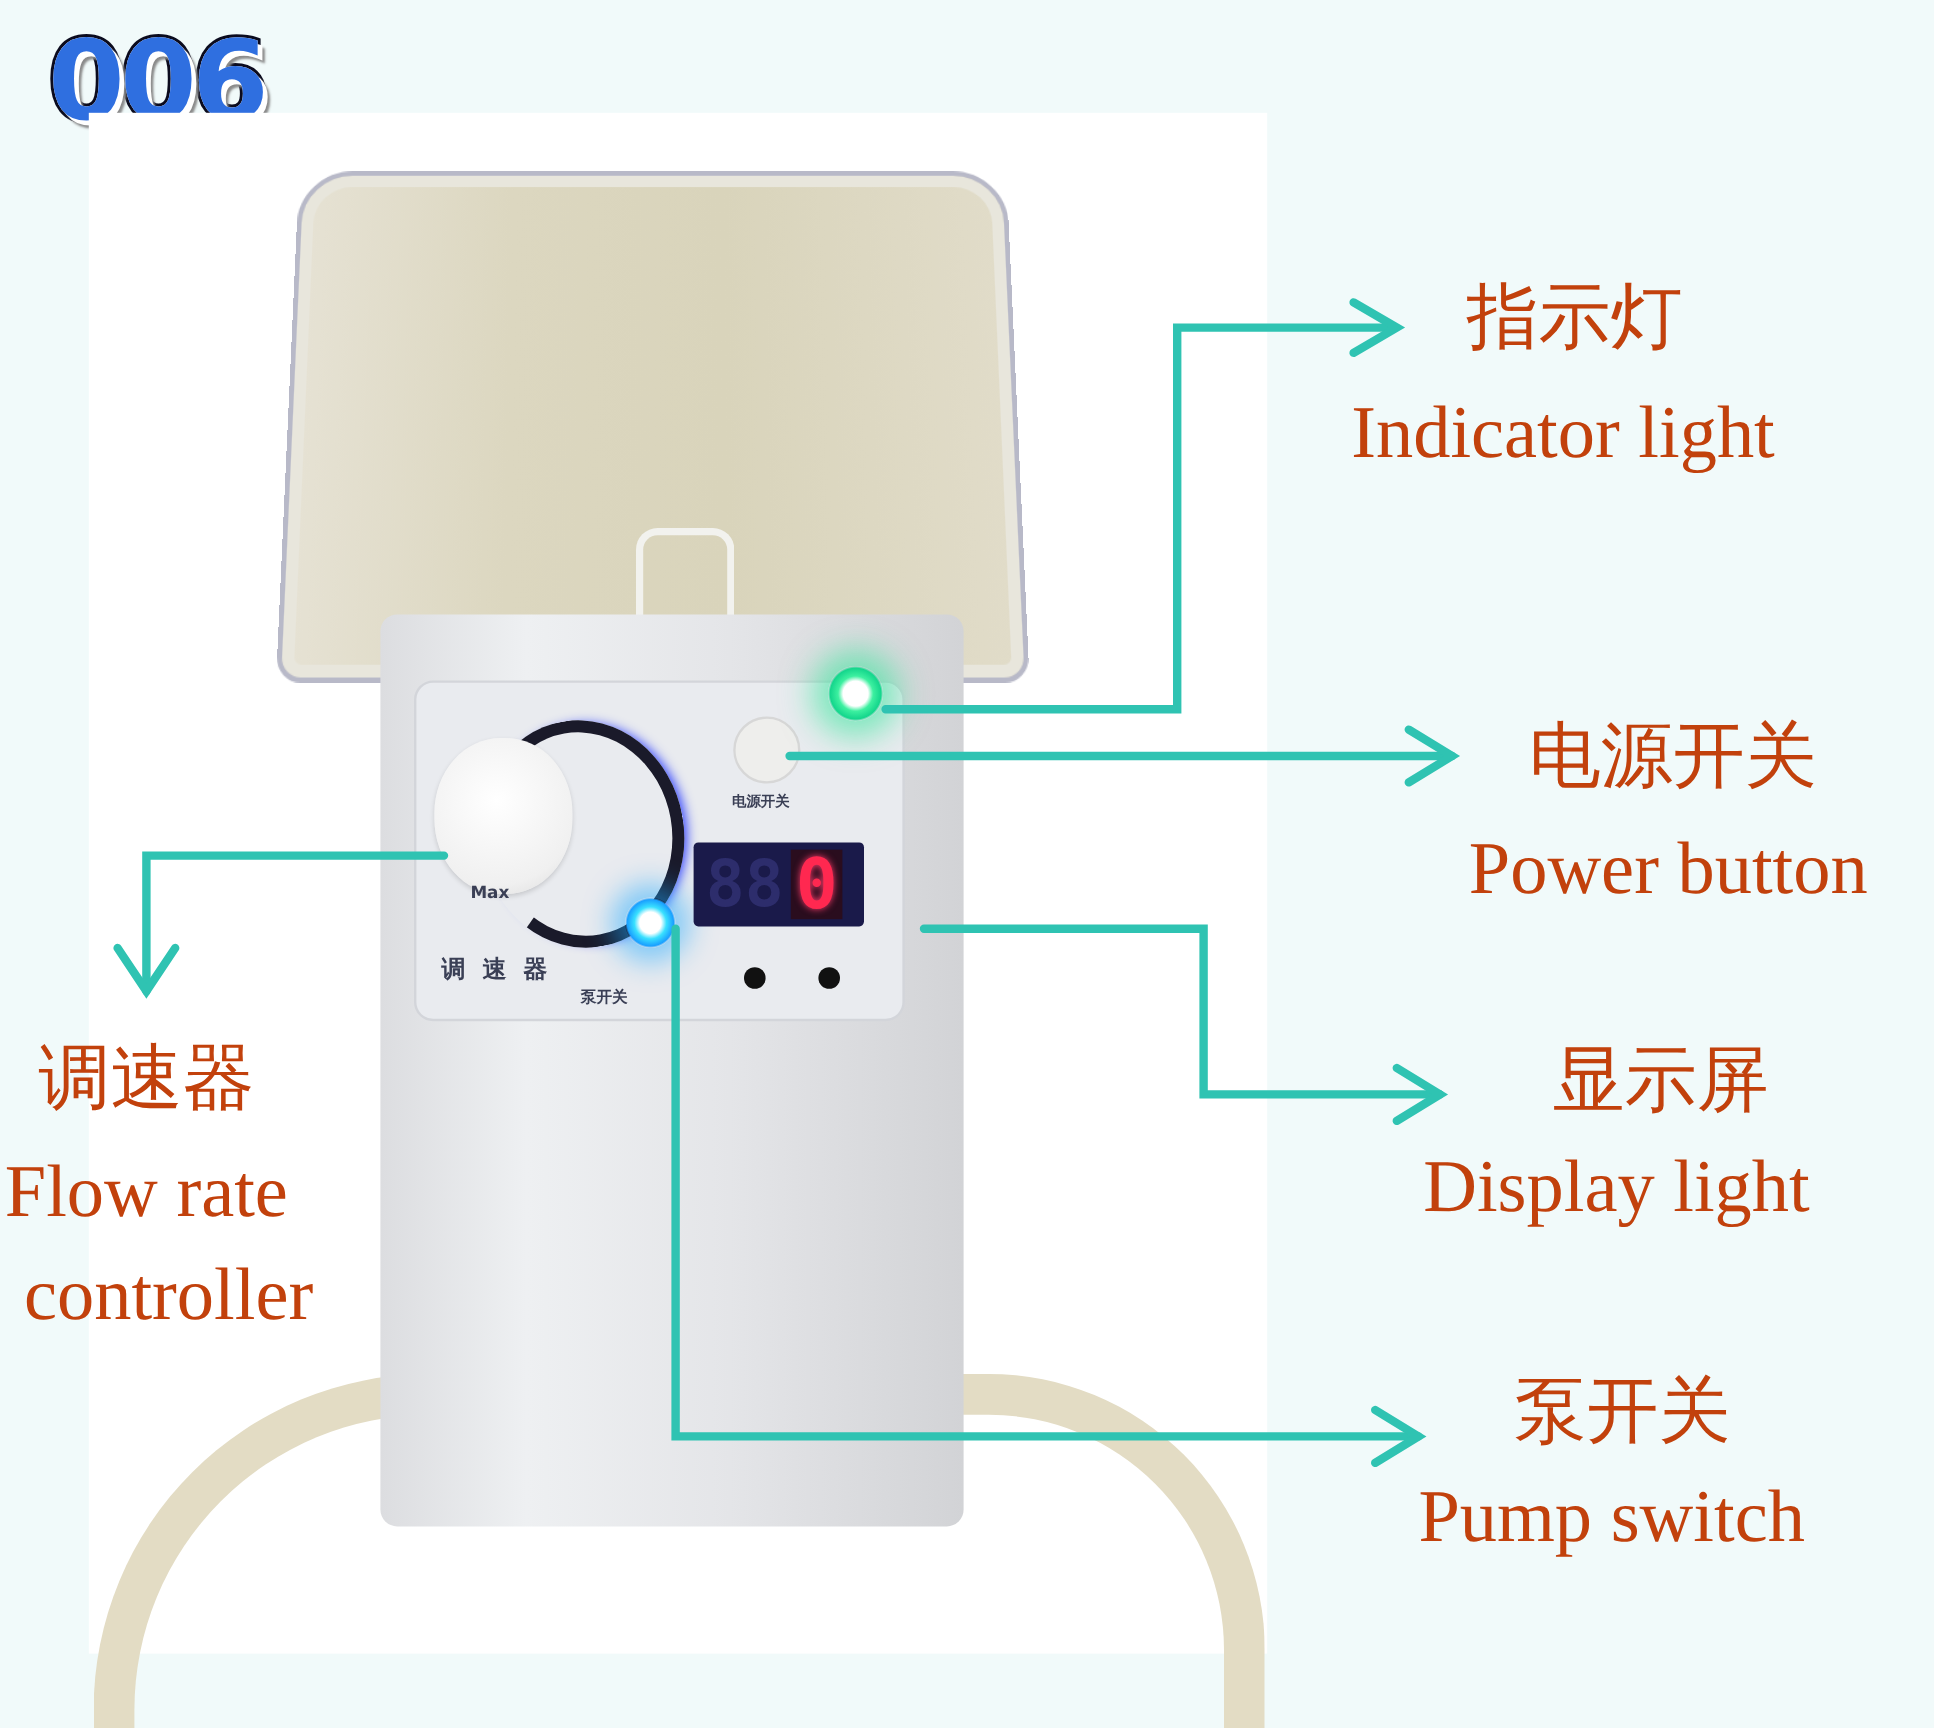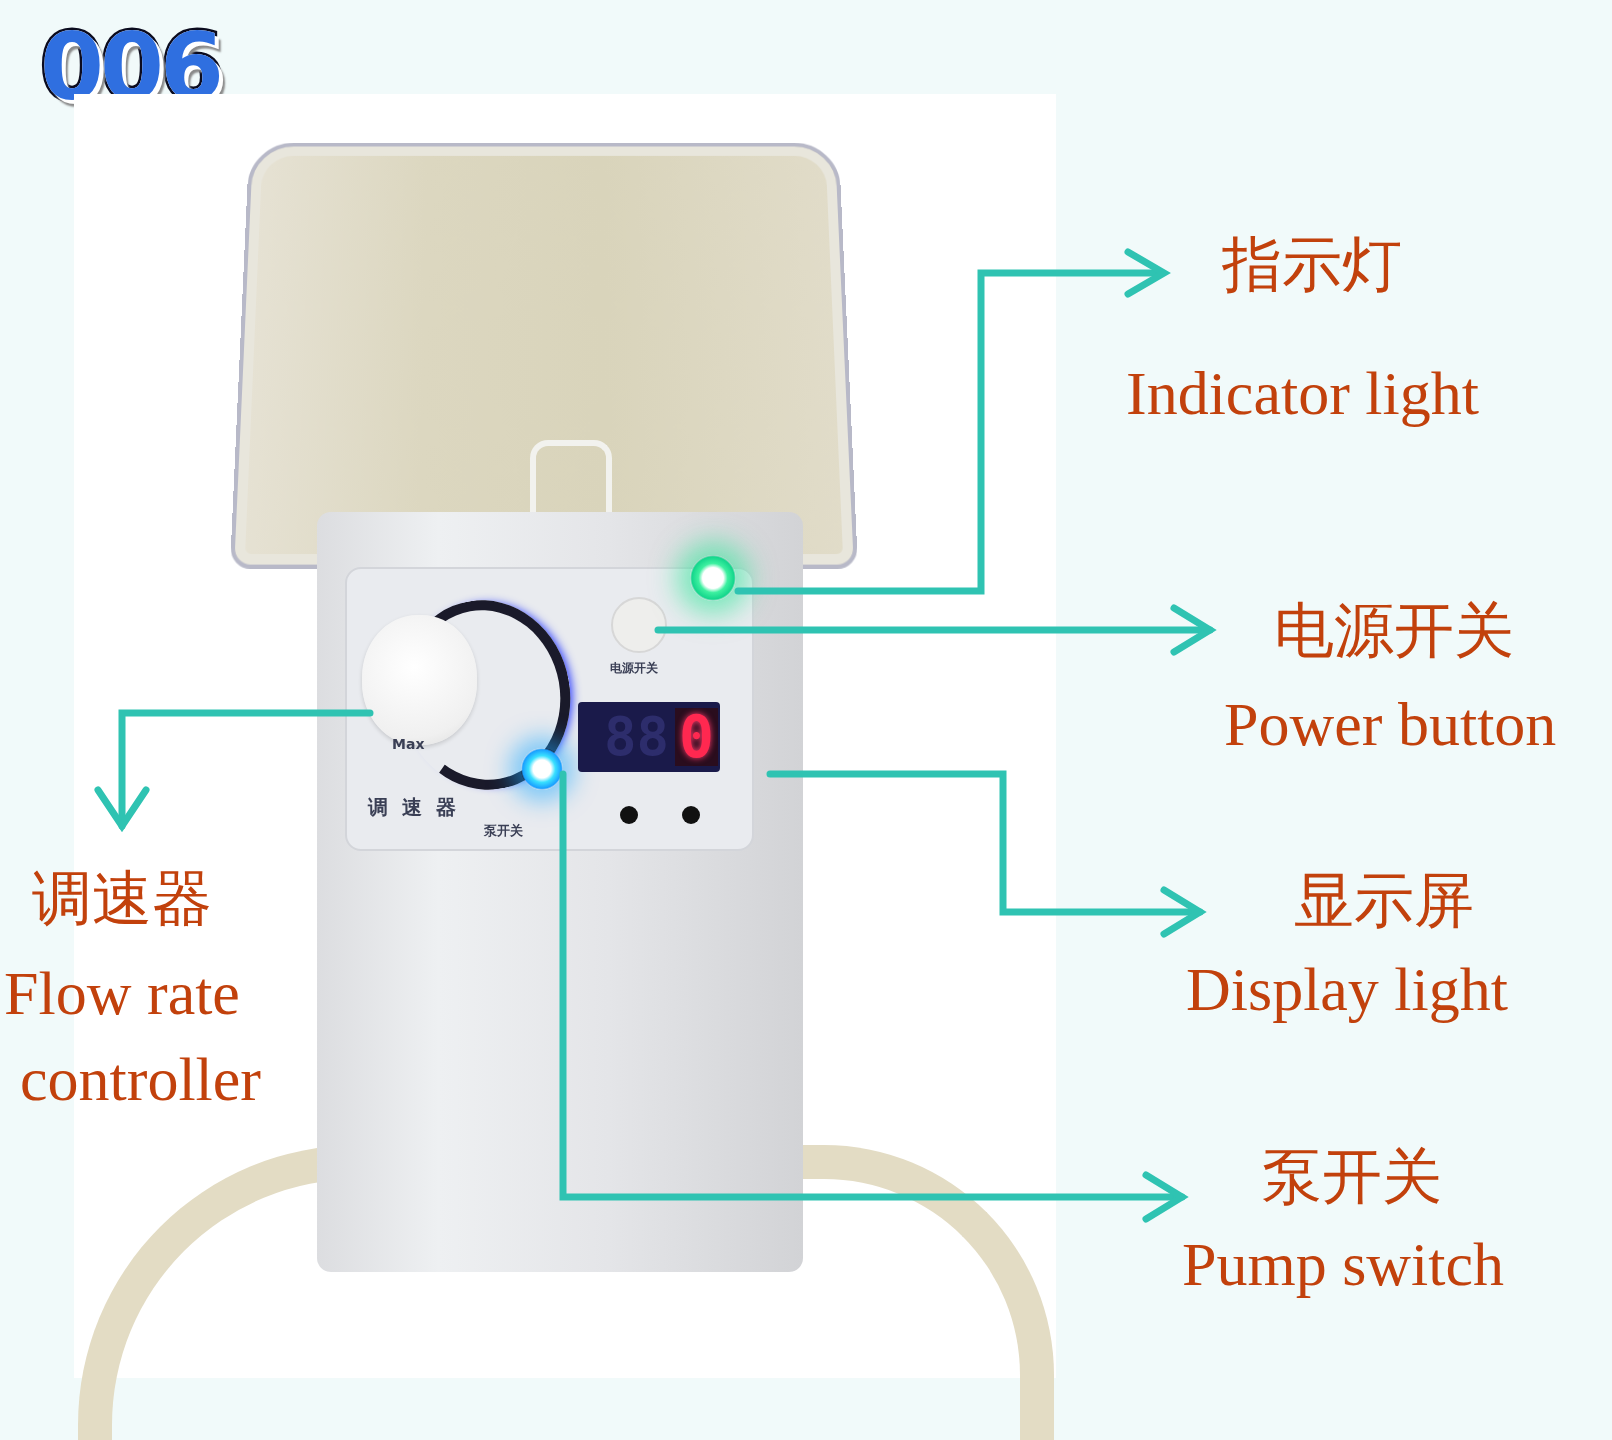--- a/index.html
+++ b/index.html
@@ -78,21 +78,21 @@
       box-shadow: 0 0 26px 14px rgba(40,230,150,0.55);
     }
     .led.blue {
       left: 521px; top: 748px; width: 42px; height: 42px;
       background: radial-gradient(circle, #ffffff 0 30%, #39e0ff 45%, #1aa0ff 65%, rgba(0,120,255,0) 72%);
       box-shadow: 0 0 22px 12px rgba(30,170,255,0.5);
     }
     .display {
       position: absolute; left: 578px; top: 702px; width: 142px; height: 70px;
       background: #1a1a4a; border-radius: 4px; overflow: hidden;
-      display: flex; align-items: center; justify-content: flex-end; padding-right: 2px;
+      display: flex; align-items: center; justify-content: flex-end; padding-right: 18px;
       box-sizing: border-box;
     }
     .seg-dim {
       font-family: "DejaVu Sans Mono", monospace; font-size: 54px; font-weight: bold;
       color: #2d2d6c; margin-right: 6px; line-height: 1;
     }
     .seg-on {
       font-family: "DejaVu Sans Mono", monospace; font-size: 58px; font-weight: bold;
       color: #ff2850; background: #2a0d1e; line-height: 1; padding: 0 4px;
       text-shadow: 0 0 6px #ff3b6b;
@@ -158,21 +158,21 @@
     <path d="M1146 1175 L1182 1197 L1146 1219"></path>
 
     <path d="M370 713 H122 V826"></path>
     <path d="M98 790 L122 826 L146 790"></path>
   </g>
 </svg>
 
 <div class="label-block" style="left:1222px;top:234px;">
   <div class="cn" style="position:static;">指示灯</div>
 </div>
-<div class="en" style="left:1126px;top:330px;margin-top:32px;">Indicator light</div>
+<div class="en" style="left:1126px;top:330px;">Indicator light</div>
 
 <div class="cn" style="left:1274px;top:600px;">电源开关</div>
 <div class="en" style="left:1224px;top:693px;text-align:right;">Power button</div>
 
 <div class="cn" style="left:1294px;top:870px;text-align:right;">显示屏</div>
 <div class="en" style="left:1186px;top:958px;">Display light</div>
 
 <div class="cn" style="left:1262px;top:1146px;">泵开关</div>
 <div class="en" style="left:1182px;top:1233px;">Pump switch</div>
 

